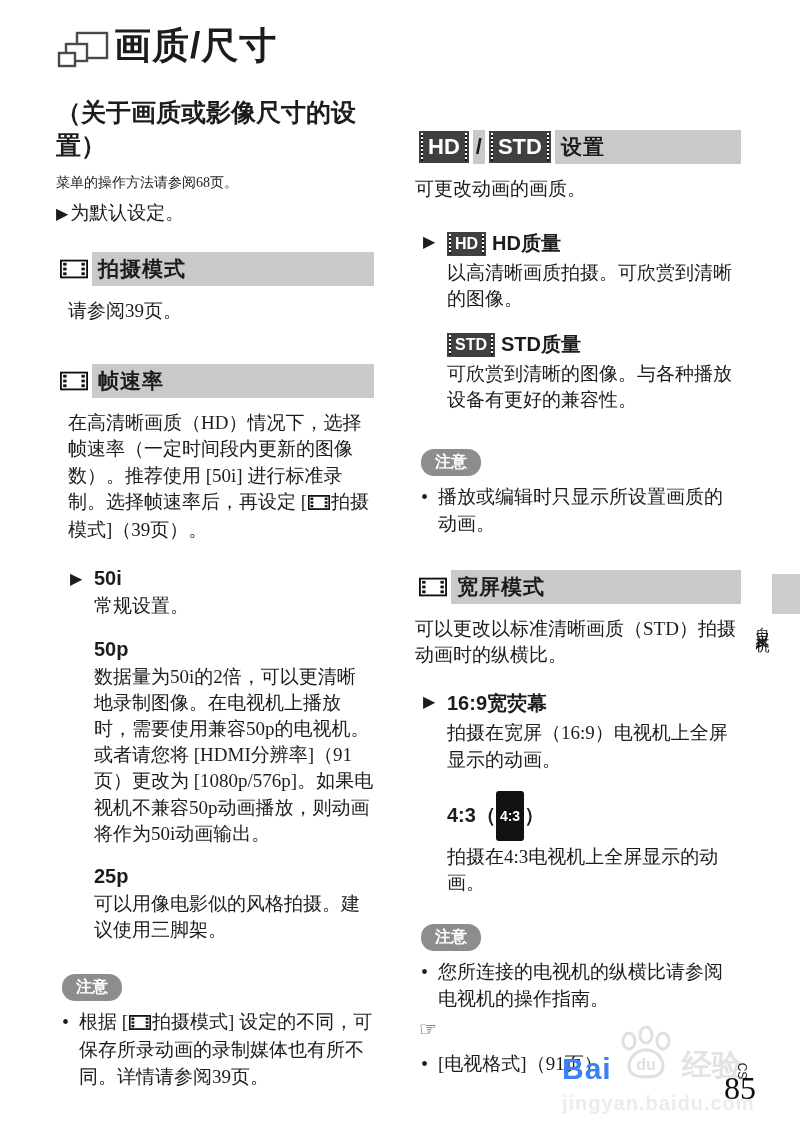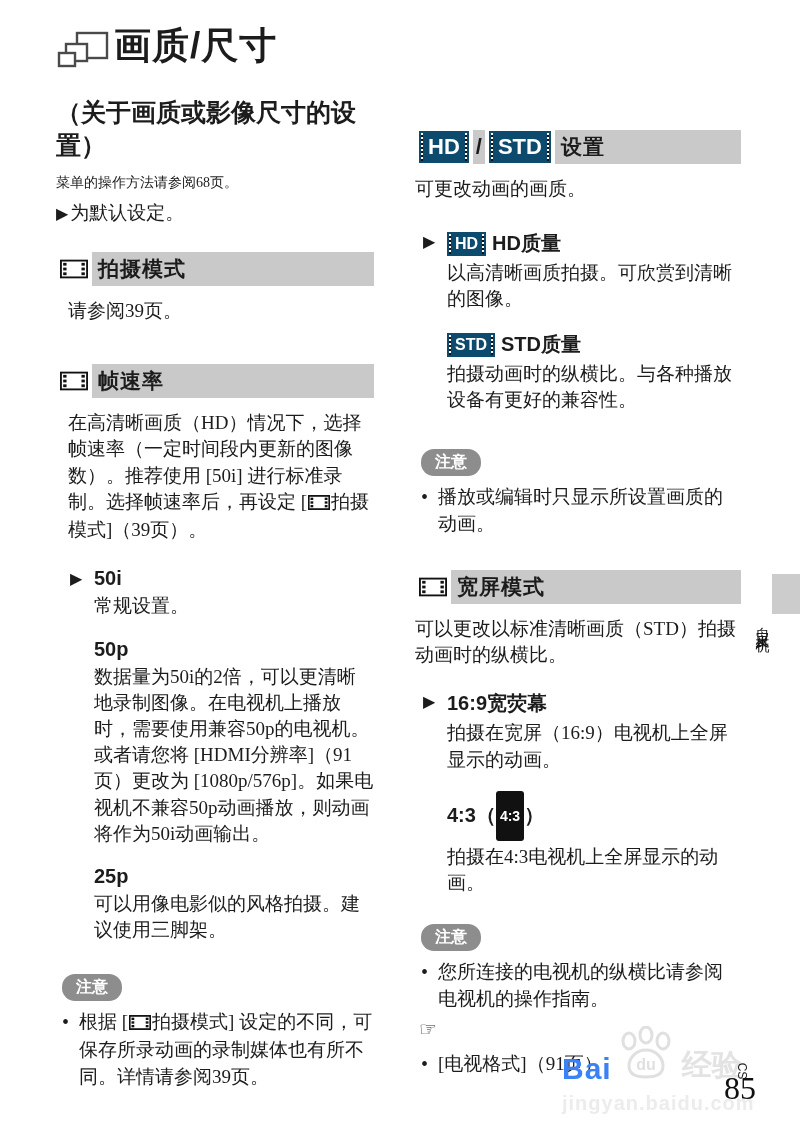--- a/index.html
+++ b/index.html
@@ -37,21 +37,21 @@
   .inline-film{display:inline-block;vertical-align:-2px;margin:0 1px;}
 
   
   .item{margin:18px 0 0 38px;position:relative;}
   .item .marker{position:absolute;left:-24px;top:2px;font-size:16px;}
   .item .name{font-size:20px;font-weight:bold;
     font-family:"Liberation Sans","DejaVu Sans",sans-serif;}
   .item .desc{margin-top:3px;font-size:19px;line-height:1.38;}
 
   
-  .fbadge{display:inline-block;position:relative;background:#0c4a6e;color:#fff;
+  .fbadge{display:inline-block;position:relative;background:#404040;color:#fff;
     font-family:"Liberation Sans","DejaVu Sans",sans-serif;font-weight:bold;line-height:1;}
   .fbadge::before,.fbadge::after{content:"";position:absolute;top:2px;bottom:2px;width:2px;
     background:repeating-linear-gradient(to bottom,#ffffff 0 2px,#111111 2px 4px);}
   .fbadge::before{left:2px;} .fbadge::after{right:2px;}
   .fbadge-lg{font-size:22px;padding:5px 9px;}
   .fbadge-sm{font-size:16px;padding:4px 8px;vertical-align:1px;margin-right:6px;}
   .hd-bar .sep{font-size:22px;font-weight:bold;margin:0 3px;
     font-family:"Liberation Sans","DejaVu Sans",sans-serif;}
   .ratio-badge{display:inline-block;background:#111111;color:#fff;font-weight:bold;
     font-size:14px;line-height:1;padding:18px 4px;border-radius:3px;vertical-align:1px;
@@ -196,21 +196,21 @@
   <div class="body-text" style="margin-left:0;">可更改动画的画质。</div>
 
   <div class="item" style="margin-top:28px;margin-left:32px;">
     <span class="marker">▶</span>
     <div class="name"><span class="fbadge fbadge-sm">HD</span><span>HD质量</span></div>
     <div class="desc">以高清晰画质拍摄。可欣赏到清晰的图像。</div>
   </div>
 
   <div class="item" style="margin-left:32px;">
     <div class="name"><span class="fbadge fbadge-sm">STD</span><span>STD质量</span></div>
-    <div class="desc">拍摄动画时的纵横比。与各种播放设备有更好的兼容性。</div>
+    <div class="desc">可欣赏到清晰的图像。与各种播放设备有更好的兼容性。</div>
   </div>
 
   <div class="note-pill" style="margin-top:36px;">注意</div>
   <ul class="note-list">
     <li>播放或编辑时只显示所设置画质的动画。</li>
   </ul>
 
   
   <div class="sec-bar" style="margin-top:32px;">
     <span class="chip">

